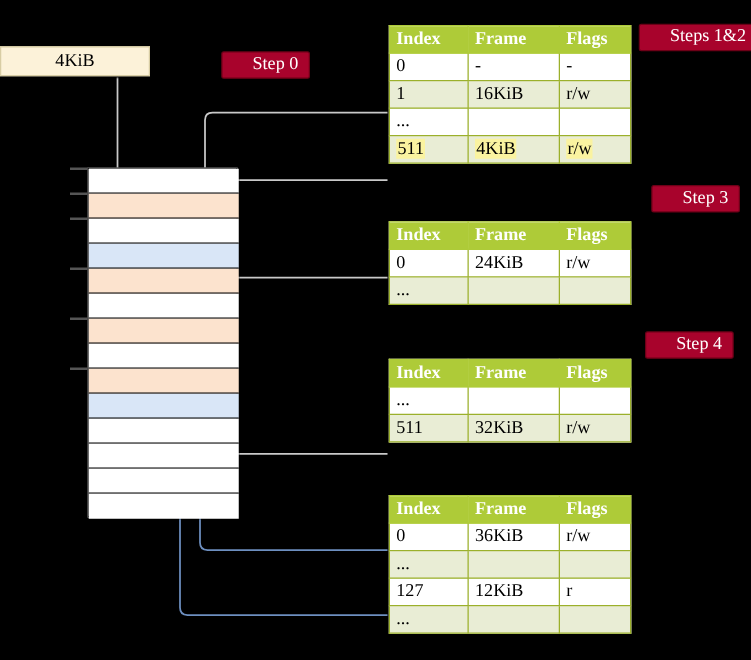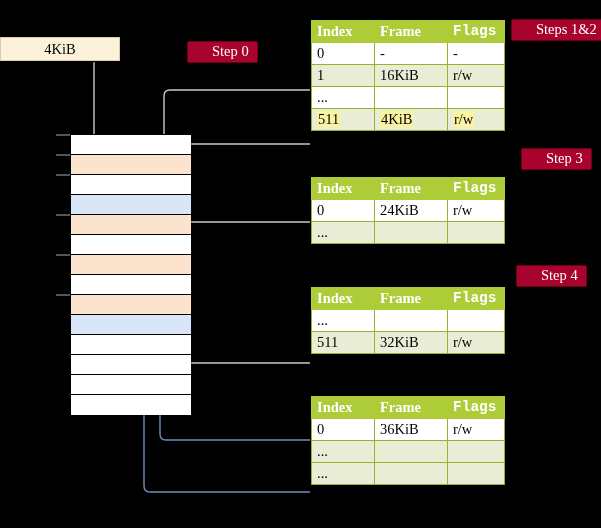--- a/index.html
+++ b/index.html
@@ -15,21 +15,21 @@
           text-align:left;color:#000;font-weight:normal;white-space:nowrap;}
   .ptable th{background:#aecb38;color:#ffffff;font-weight:bold;
           border:1px solid #aecb38;font-size:14.5px;}
   .ptable tr.alt td{background:#e9edd5;}
   .ptable tr.plain td{background:#ffffff;}
   .ptable td.c0{width:52px;}
   .ptable td.c1{width:62px;}
   .ptable td.c2{width:46px;}
   .ptable th.c0{width:52px;}
   .ptable th.c1{width:62px;}
-  .ptable th.c2{width:46px;font-family:Liberation Mono, monospace;}
+  .ptable th.c2{width:46px;}
   .hl{background:#faf3a0;padding:0 1px;}
 
   
   .badge{position:absolute;background:#a8032c;border:1px solid #6d0017;
          color:#ffffff;font-size:14.5px;line-height:17px;
          padding:1px 8px 2px 24px;border-radius:2px;white-space:nowrap;
          box-shadow:1px 1px 0 rgba(0,0,0,.4);}
 
   
   .kbox{position:absolute;background:#fcf2d9;border:1px solid #d8cda4;
@@ -81,21 +81,21 @@
 
     <path d="M310,440 L166,440 Q160,440 160,434 L160,330" fill="none" stroke="#6d8fc0" stroke-width="1.4" marker-end="url(#ab)"></path>
 
     <path d="M310,492 L150,492 Q144,492 144,486 L144,212" fill="none" stroke="#6d8fc0" stroke-width="1.4" marker-end="url(#ab)"></path>
   </svg>
 
   <div class="kbox" style="left:0px;top:37px;width:118px;height:22px;line-height:22px;">
     <span>4KiB</span>
   </div>
 
-  <div class="badge" style="left:187px;top:41px;text-align:right;">
+  <div class="badge" style="left:177px;top:41px;text-align:right;">
     <span>Step 0</span>
   </div>
   <div class="badge" style="left:511px;top:19px;">
     <span>Steps 1&amp;2</span>
   </div>
   <div class="badge" style="left:521px;top:148px;">
     <span>Step 3</span>
   </div>
   <div class="badge" style="left:516px;top:265px;text-align:right;">
     <span>Step 4</span>
@@ -195,20 +195,25 @@
         <tr class="plain">
           <td class="c0">0</td>
           <td class="c1">36KiB</td>
           <td class="c2">r/w</td>
         </tr>
         <tr class="alt">
           <td class="c0">...</td>
           <td class="c1"></td>
           <td class="c2"></td>
         </tr>
+        <tr class="plain">
+          <td class="c0">127</td>
+          <td class="c1">12KiB</td>
+          <td class="c2">r</td>
+        </tr>
         <tr class="alt">
           <td class="c0">...</td>
           <td class="c1"></td>
           <td class="c2"></td>
         </tr>
       </tbody>
     </table>
 
 <div class="tick" style="left: 56px; top: 134px;"></div>
     <div class="tick" style="left: 56px; top: 154px;"></div>

